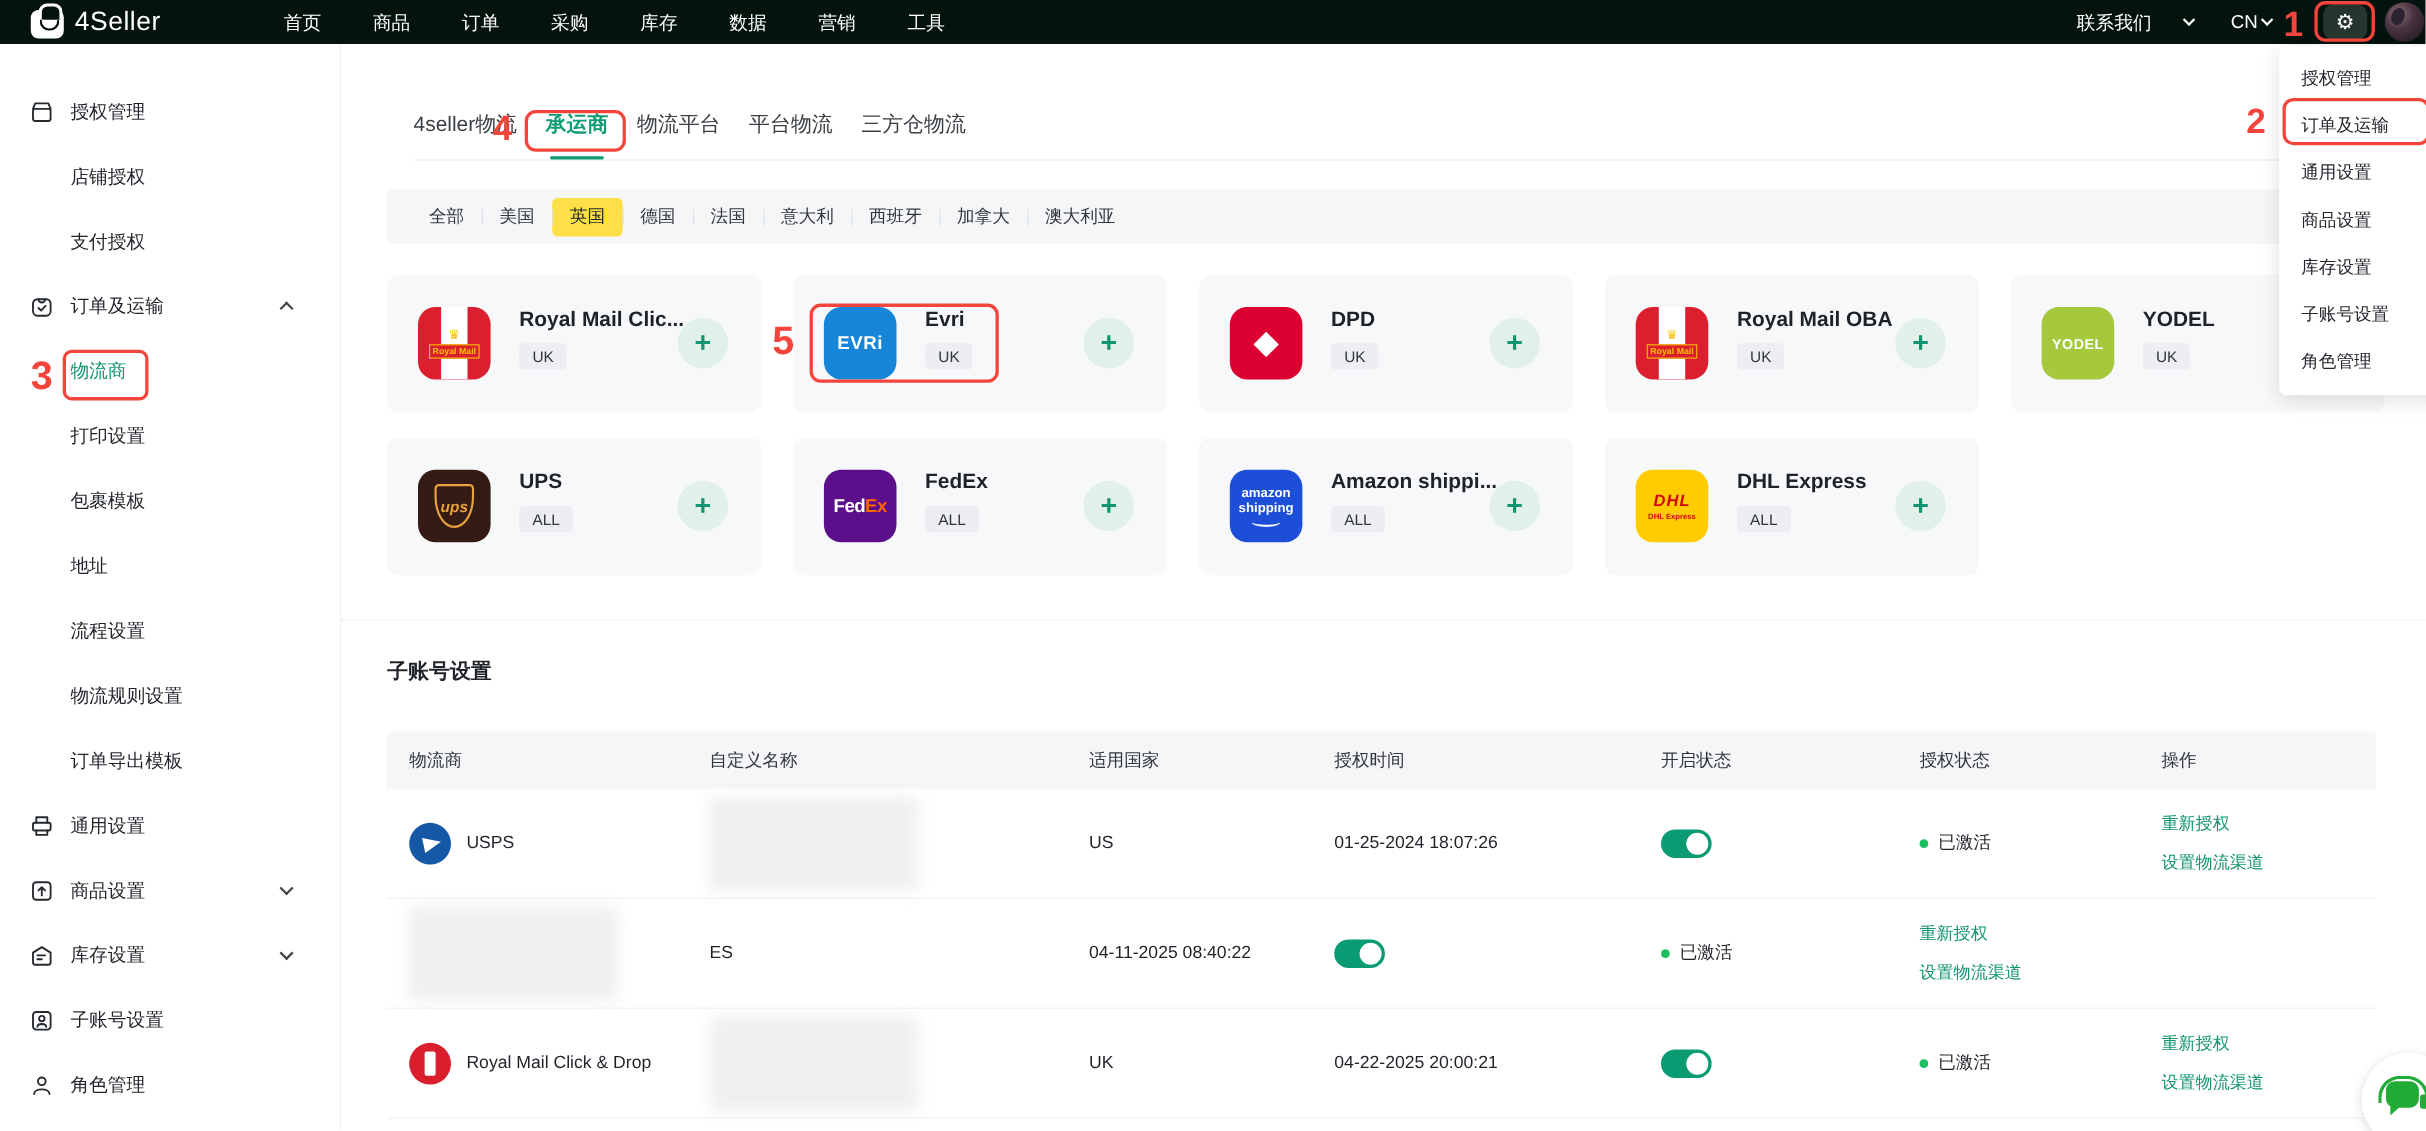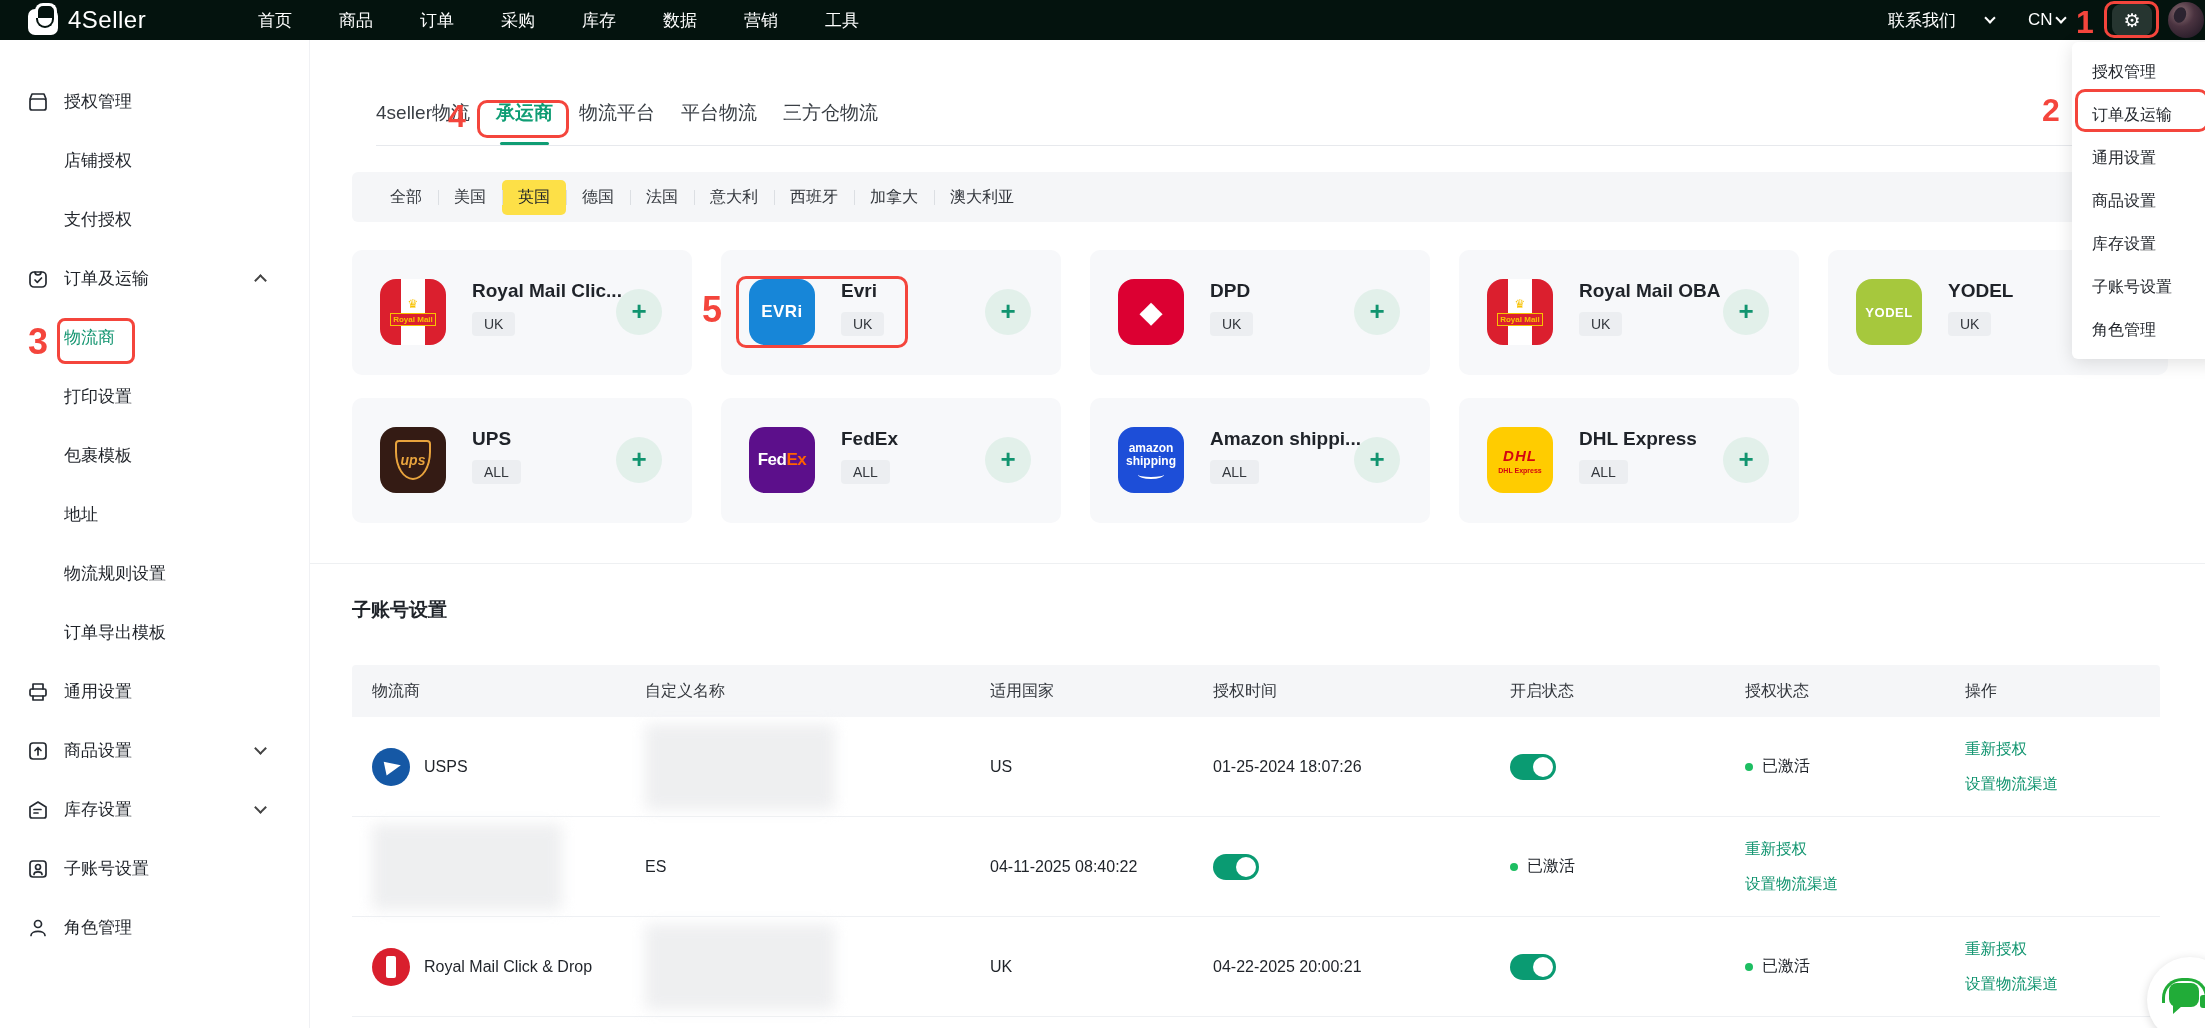--- a/index.html
+++ b/index.html
@@ -185,20 +185,23 @@
   <div class="side-item">
     <span class="s-label">打印设置</span>
   </div>
   <div class="side-item">
     <span class="s-label">包裹模板</span>
   </div>
   <div class="side-item">
     <span class="s-label">地址</span>
   </div>
   <div class="side-item">
+    <span class="s-label">流程设置</span>
+  </div>
+  <div class="side-item">
     <span class="s-label">物流规则设置</span>
   </div>
   <div class="side-item">
     <span class="s-label">订单导出模板</span>
   </div>
   <div class="side-item">
     <span class="s-icon">
       <svg class="ic" width="24" height="24" viewBox="0 0 24 24">
           <path d="M7 9 V4 H17 V9"></path>
           <rect x="4" y="9" width="16" height="7" rx="1.5"></rect>

